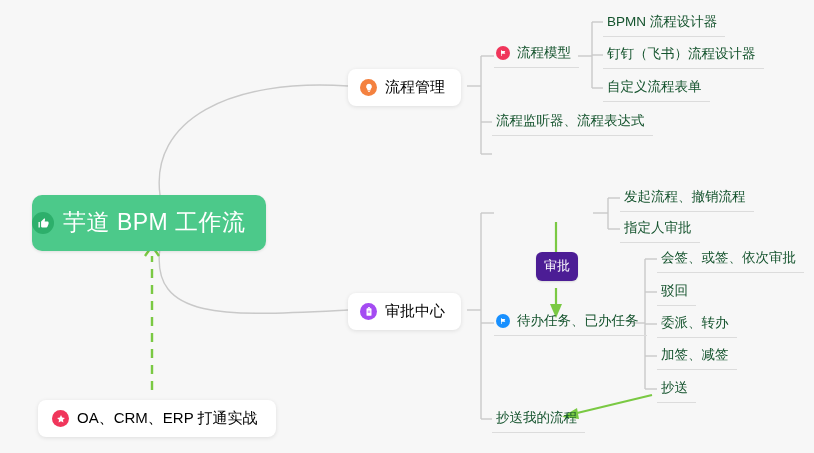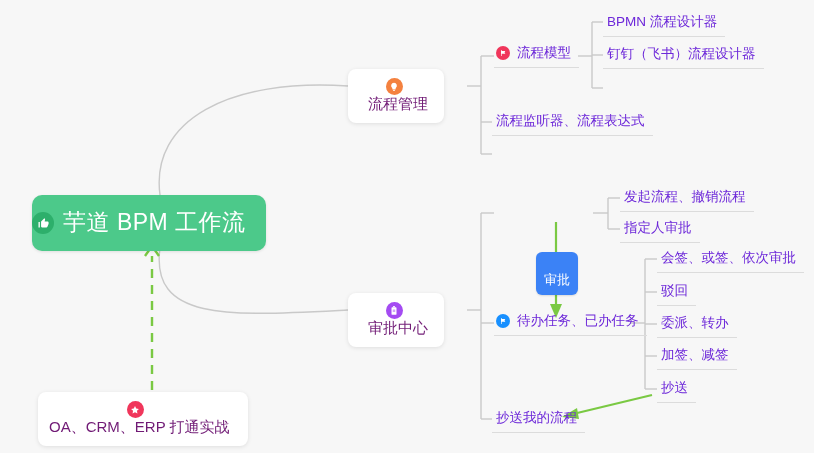--- a/index.html
+++ b/index.html
@@ -27,44 +27,43 @@
     box-shadow:0 1px 3px rgba(0,0,0,.10);
   }
   .root .lbl{margin-left:9px;}
 
   
   .card{
     background:#ffffff;
     border-radius:8px;
     padding:9px 16px 9px 12px;
     font-size:15px;
-    color:#701a75;
+    color:#000000;
     box-shadow:0 1px 4px rgba(0,0,0,.10);
-    flex-direction:column;
   }
   .card .lbl{margin-left:8px;}
 
   
   .txt{
     font-size:13.5px;
-    color:#6d28d9;
+    color:#14532d;
     padding:3px 8px 5px 4px;
     border-bottom:1px solid #dcdcdc;
     background:transparent;
   }
   .txt.icon-txt{padding-left:2px;}
   .txt .lbl{margin-left:7px;}
 
   
   .pill{
     left:536px;top:252px;
-    background:#3b82f6;
+    background:#4c1d95;
     color:#ffffff;
     border-radius:6px;
-    padding:19px 8px 6px 8px;
+    padding:5px 8px 6px 8px;
     font-size:13px;
     box-shadow:0 1px 2px rgba(0,0,0,.12);
   }
 
   
   .ic{
     display:inline-flex;align-items:center;justify-content:center;
     border-radius:50%;flex:0 0 auto;
   }
   .ic-lg{width:22px;height:22px;}
@@ -160,20 +159,23 @@
     </span>
     <span class="lbl">流程模型</span>
   </div>
 
   <div class="node txt" style="left:603px;top:10px;">
     <span>BPMN 流程设计器</span>
   </div>
   <div class="node txt" style="left:603px;top:42px;">
     <span>钉钉（飞书）流程设计器</span>
   </div>
+  <div class="node txt" style="left:603px;top:75px;">
+    <span>自定义流程表单</span>
+  </div>
 
   <div class="node txt" style="left:492px;top:109px;">
     <span>流程监听器、流程表达式</span>
   </div>
 
   <div class="node card" style="left:348px;top:293px;">
     <span class="ic ic-md" style="background:#A44BF2;">
       <svg width="10" height="10" viewBox="0 0 24 24" fill="#ffffff">
         <path d="M16 3h-1.2a2.8 2.8 0 0 0-5.6 0H8a2 2 0 0 0-2 2v14a2 2 0 0 0 2 2h8a2 2 0 0 0 2-2V5a2 2 0 0 0-2-2zm-4-.6a1 1 0 1 1 0 2 1 1 0 0 1 0-2zM9 9h6v1.6H9zm0 4h6v1.6H9z"></path>
       </svg>
@@ -215,21 +217,21 @@
   </div>
 
   <div class="node txt" style="left:492px;top:406px;text-align:right;">
     <span>抄送我的流程</span>
   </div>
 
   <div class="node pill">
     <span>审批</span>
   </div>
 
-  <div class="node card" style="left:38px;top:392px;padding:9px 18px 9px 3px;text-align:center;">
+  <div class="node card" style="left:38px;top:400px;padding:9px 18px 9px 14px;text-align:center;">
     <span class="ic ic-md" style="background:#F0365B;">
       <svg width="10" height="10" viewBox="0 0 24 24" fill="#ffffff">
         <path d="M12 2.6l2.9 5.9 6.5.9-4.7 4.6 1.1 6.4-5.8-3-5.8 3 1.1-6.4L2.6 9.4l6.5-.9z"></path>
       </svg>
     </span>
     <span class="lbl">OA、CRM、ERP 打通实战</span>
   </div>
 
 </div>
 

